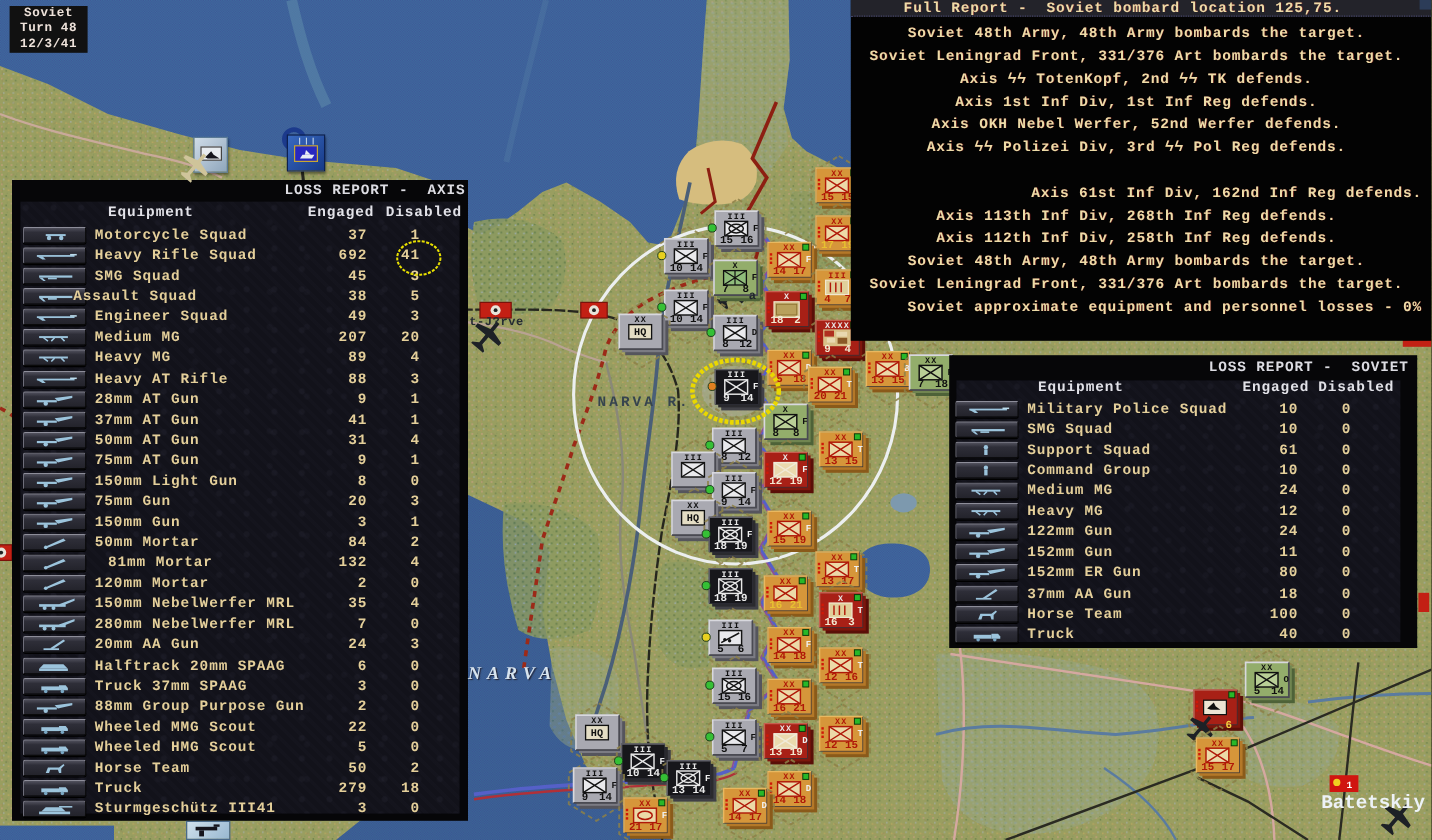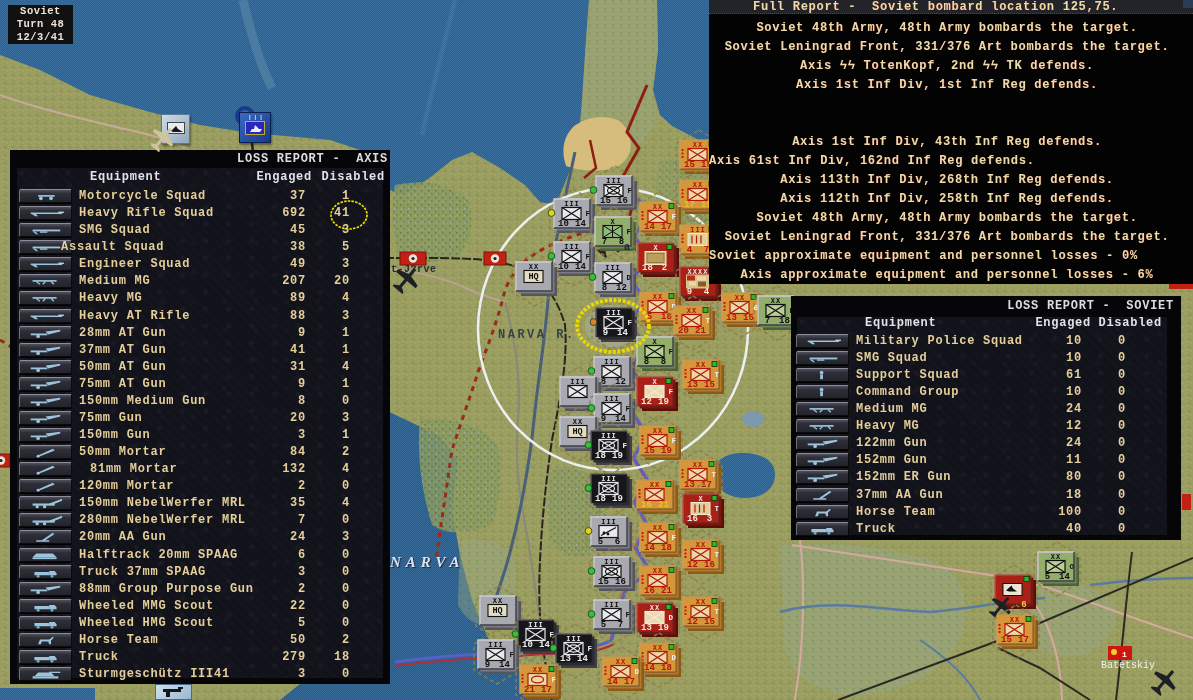--- a/index.html
+++ b/index.html
@@ -1132,21 +1132,21 @@
         <span style="position:absolute;left:69px">50mm AT Gun</span>
         <span style="position:absolute;right:84px">31</span>
         <span style="position:absolute;right:40px">4</span>
       </div>
       <div style="position:absolute;left:0;top:226.8px;width:100%;height:14px;line-height:14px">
         <span style="position:absolute;left:69px">75mm AT Gun</span>
         <span style="position:absolute;right:84px">9</span>
         <span style="position:absolute;right:40px">1</span>
       </div>
       <div style="position:absolute;left:0;top:243.8px;width:100%;height:14px;line-height:14px">
-        <span style="position:absolute;left:69px">150mm Medium Gun</span>
+        <span style="position:absolute;left:69px">150mm Light Gun</span>
         <span style="position:absolute;right:84px">8</span>
         <span style="position:absolute;right:40px">0</span>
       </div>
       <div style="position:absolute;left:0;top:260.9px;width:100%;height:14px;line-height:14px">
         <span style="position:absolute;left:69px">75mm Gun</span>
         <span style="position:absolute;right:84px">20</span>
         <span style="position:absolute;right:40px">3</span>
       </div>
       <div style="position:absolute;left:0;top:278.0px;width:100%;height:14px;line-height:14px">
         <span style="position:absolute;left:69px">150mm Gun</span>
@@ -1228,28 +1228,28 @@
       <ellipse cx="30" cy="20" rx="18" ry="14" fill="none" stroke="#e8e000" stroke-width="1.7" stroke-dasharray="2.5 1.2"></ellipse>
     </svg>
     <div style="position:absolute;left:709px;top:0;width:484px;height:284px;background:#030303;color:#ecdcA8;font-size:12px;font-weight:bold;letter-spacing:0.74px;text-shadow:0.5px 0 rgba(200,40,40,0.5)">
       <div style="position:absolute;left:0;top:0;width:100%;height:14px;background:#23232a;border-bottom:1px dotted #44446a"></div>
       <div style="position:absolute;right:0;top:0;width:10px;height:8px;background:#2c3c58"></div>
       <div style="position:absolute;left:44px;top:0px;height:14px;line-height:14px">Full Report -&nbsp;&nbsp;Soviet bombard location 125,75.</div>
       <div style="position:absolute;left:0;top:19.0px;width:476px;height:18px;line-height:18px;text-align:center">Soviet 48th Army, 48th Army bombards the target.</div>
       <div style="position:absolute;left:0;top:38.0px;width:476px;height:18px;line-height:18px;text-align:center">Soviet Leningrad Front, 331/376 Art bombards the target.</div>
       <div style="position:absolute;left:0;top:57.0px;width:476px;height:18px;line-height:18px;text-align:center">Axis ϟϟ TotenKopf, 2nd ϟϟ TK defends.</div>
       <div style="position:absolute;left:0;top:76.0px;width:476px;height:18px;line-height:18px;text-align:center">Axis 1st Inf Div, 1st Inf Reg defends.</div>
-      <div style="position:absolute;left:0;top:133.0px;width:476px;height:18px;line-height:18px;text-align:center">Axis 1st Inf Div, 43th Inf Reg defends.</div>
-      <div style="position:absolute;left:0;top:152.0px;width:476px;height:18px;line-height:18px;text-align:left">Axis 61st Inf Div, 162nd Inf Reg defends.</div>
+      <div style="position:absolute;left:0;top:95.0px;width:476px;height:18px;line-height:18px;text-align:center">Axis OKH Nebel Werfer, 52nd Werfer defends.</div>
+      <div style="position:absolute;left:0;top:114.0px;width:476px;height:18px;line-height:18px;text-align:center">Axis ϟϟ Polizei Div, 3rd ϟϟ Pol Reg defends.</div>
+      <div style="position:absolute;left:0;top:152.0px;width:476px;height:18px;line-height:18px;text-align:right">Axis 61st Inf Div, 162nd Inf Reg defends.</div>
       <div style="position:absolute;left:0;top:171.0px;width:476px;height:18px;line-height:18px;text-align:center">Axis 113th Inf Div, 268th Inf Reg defends.</div>
       <div style="position:absolute;left:0;top:190.0px;width:476px;height:18px;line-height:18px;text-align:center">Axis 112th Inf Div, 258th Inf Reg defends.</div>
       <div style="position:absolute;left:0;top:209.0px;width:476px;height:18px;line-height:18px;text-align:center">Soviet 48th Army, 48th Army bombards the target.</div>
       <div style="position:absolute;left:0;top:228.0px;width:476px;height:18px;line-height:18px;text-align:center">Soviet Leningrad Front, 331/376 Art bombards the target.</div>
-      <div style="position:absolute;left:0;top:247.0px;width:476px;height:18px;line-height:18px;text-align:left">Soviet approximate equipment and personnel losses - 0%</div>
-      <div style="position:absolute;left:0;top:266.0px;width:476px;height:18px;line-height:18px;text-align:center">Axis approximate equipment and personnel losses - 6%</div>
+      <div style="position:absolute;left:0;top:247.0px;width:476px;height:18px;line-height:18px;text-align:right">Soviet approximate equipment and personnel losses - 0%</div>
     </div>
     <div style="position:absolute;left:791px;top:296px;width:390px;height:244px;background:#060608;color:#e4cf9a;font-size:12px;font-weight:bold;letter-spacing:0.74px">
       <div style="position:absolute;left:6px;top:21px;right:14px;bottom:5px;background-color:#12121a;background-image:radial-gradient(circle at 20% 30%, rgba(70,70,90,0.13) 0 2px, transparent 3px),radial-gradient(circle at 70% 60%, rgba(60,60,80,0.11) 0 2px, transparent 3px),repeating-linear-gradient(45deg, rgba(55,55,75,0.06) 0 3px, transparent 3px 7px);background-size:23px 17px, 31px 29px, auto;"></div>
       <div style="position:absolute;top:3px;right:7px;height:14px;line-height:14px;color:#dcdce2">LOSS REPORT -&nbsp;&nbsp;SOVIET</div>
       <div style="position:absolute;top:20px;left:0;width:100%;height:14px;line-height:14px;color:#e2e2e8">
         <span style="position:absolute;left:74px">Equipment</span>
         <span style="position:absolute;right:90px">Engaged</span>
         <span style="position:absolute;right:19px">Disabled</span>
       </div>
       <div style="position:absolute;left:5px;top:38.0px;width:53px;height:14px;background:linear-gradient(180deg,#50505c 0%,#2e2e38 30%,#23232b 100%);border:1px solid #0a0a0a;border-top-color:#8d8d99;border-left-color:#6e6e7a;border-radius:2px;box-shadow:0 1px 0 #000"><svg width="51" height="12" viewBox="0 0 44 13">
@@ -1374,14 +1374,14 @@
     </div>
     <div style="position:absolute;left:155px;top:684px;width:37px;height:16px;background:linear-gradient(135deg,#cfe0ec,#98b8d0);border:1px solid #4a6a8a">
 <svg width="35" height="14">
         <rect x="7" y="4" width="18" height="3" fill="#15151d"></rect>
         <rect x="10" y="7" width="4" height="5" fill="#15151d"></rect>
         <rect x="22" y="2" width="5" height="2" fill="#15151d"></rect>
       </svg></div>
     <div style="position:absolute;left:498px;top:328px;color:#36444e;font-size:12px;font-weight:bold;letter-spacing:2.5px;font-family:'Liberation Mono',monospace">NARVA R.</div>
     <div style="position:absolute;left:390px;top:554px;color:#d8e4ee;font-size:15px;font-weight:bold;font-style:italic;letter-spacing:5px;font-family:'Liberation Serif',serif;text-shadow:1px 1px 1px #223">NARVA</div>
     <div style="position:absolute;left:391px;top:264px;color:#252c32;font-size:10px;font-weight:bold;letter-spacing:0.5px;font-family:'Liberation Mono',monospace">t-J?rve</div>
-    <div style="position:absolute;left:1101px;top:660px;color:#edf2f6;font-size:10px;font-weight:normal;font-family:'Liberation Mono',monospace">Batetskiy</div>
+    <div style="position:absolute;left:1101px;top:660px;color:#edf2f6;font-size:16px;font-weight:bold;font-family:'Liberation Mono',monospace">Batetskiy</div>
     <div style="position:absolute;left:624px;top:242px;color:#20262c;font-size:10px;font-weight:bold;font-family:'Liberation Mono',monospace">a</div>
   </div>
 </body></html>

